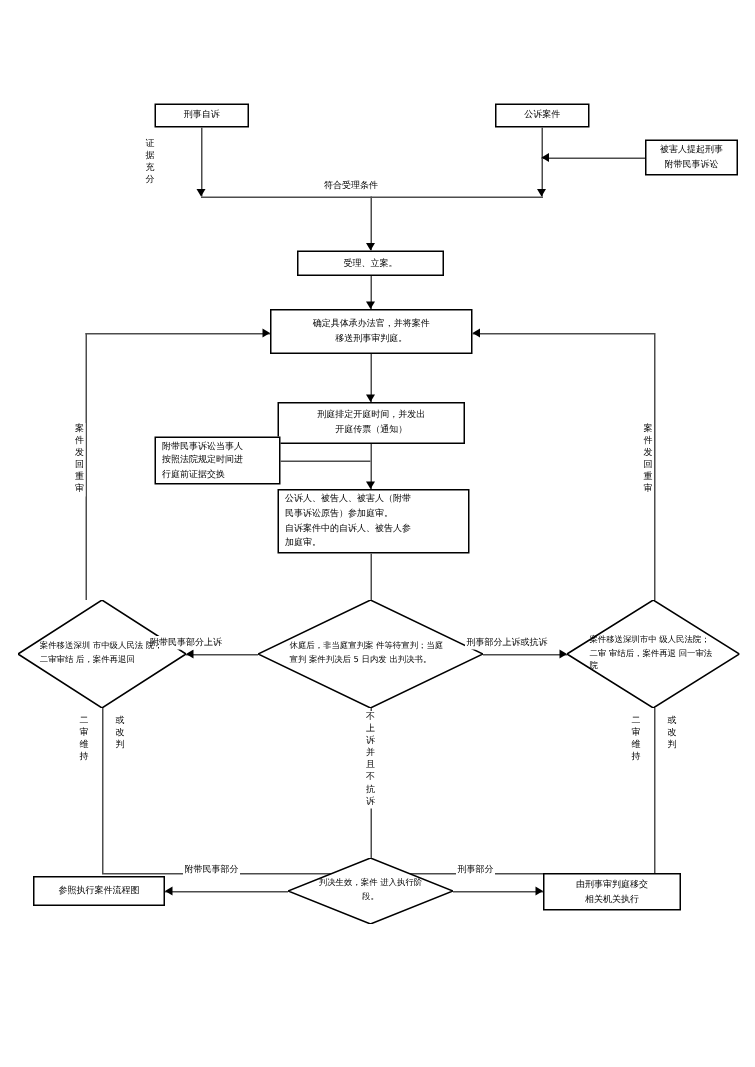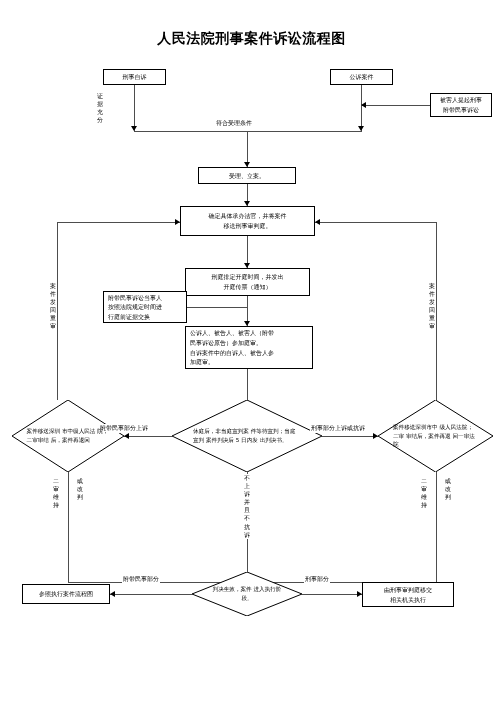--- a/index.html
+++ b/index.html
@@ -32,21 +32,20 @@
 
   .lbl{position:absolute;font-size:6px;background:#fff;padding:0 1px;white-space:nowrap;}
   .vlbl{position:absolute;font-size:6px;width:8px;line-height:1.35;text-align:center;
         word-break:break-all;background:#fff;}
 </style>
 </head>
 <body>
 
 <div id="page">
 
-  <div class="title">人民法院刑事案件诉讼流程图</div>
 
   <div class="box" style="left:103px;top:69px;width:63px;height:16px;">
     <span>刑事自诉</span>
   </div>
 
   <div class="box" style="left:330px;top:69px;width:63px;height:16px;">
     <span>公诉案件</span>
   </div>
 
   <div class="box" style="left:430px;top:93px;width:62px;height:24px;flex-direction:column;">

